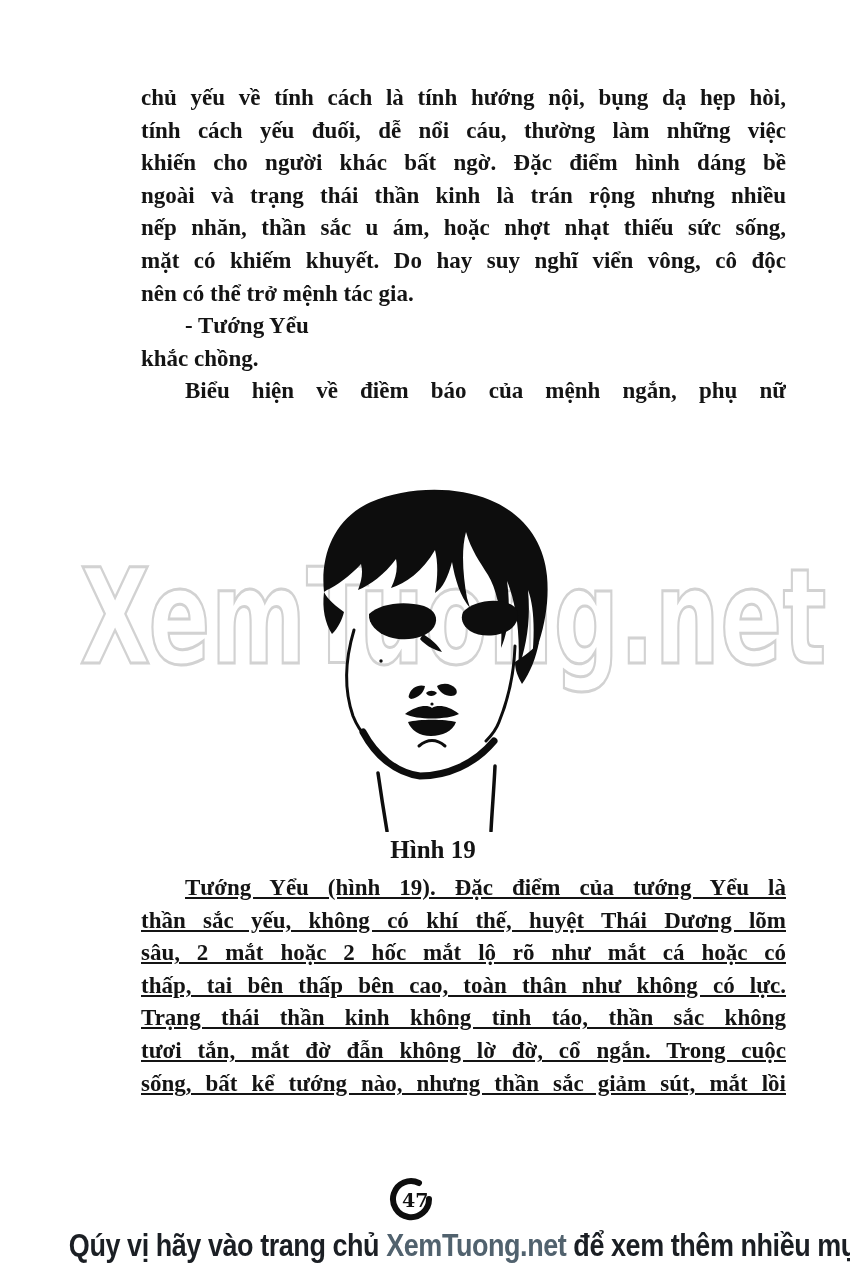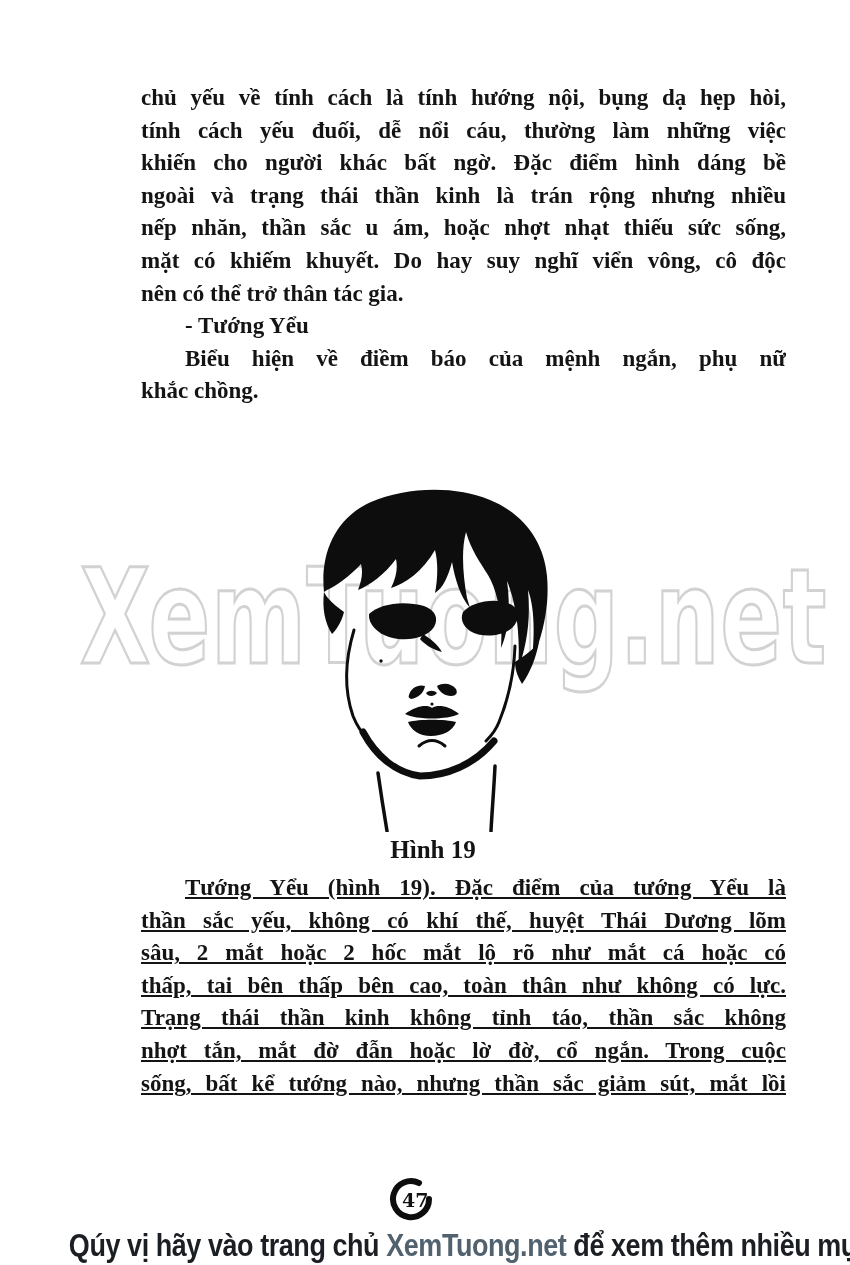--- a/index.html
+++ b/index.html
@@ -124,28 +124,28 @@
   <div class="watermark">XemTuong.net</div>
 
   <div class="textblock tb1">
     <div class="para">
         <div class="line">chủ yếu về tính cách là tính hướng nội, bụng dạ hẹp hòi,</div>
         <div class="line">tính cách yếu đuối, dễ nổi cáu, thường làm những việc</div>
         <div class="line">khiến cho người khác bất ngờ. Đặc điểm hình dáng bề</div>
         <div class="line">ngoài và trạng thái thần kinh là trán rộng nhưng nhiều</div>
         <div class="line">nếp nhăn, thần sắc u ám, hoặc nhợt nhạt thiếu sức sống,</div>
         <div class="line">mặt có khiếm khuyết. Do hay suy nghĩ viển vông, cô độc</div>
-        <div class="line last">nên có thể trở thân tác gia.</div>
+        <div class="line last">nên có thể trở mệnh tác gia.</div>
       </div>
     <div class="para">
         <div class="line indent last">- Tướng Yểu</div>
       </div>
     <div class="para">
+        <div class="line last">khắc chồng.</div>
         <div class="line indent">Biểu hiện về điềm báo của mệnh ngắn, phụ nữ</div>
-        <div class="line last">khắc chồng.</div>
       </div>
   </div>
 
   <div class="figure-wrap">
     <svg width="300" height="350" viewBox="0 0 300 350" aria-hidden="true">
 
       <path class="ink" d="M47 110 C43 72 58 36 94 20 C128 5 178 3 213 18 C247 32 267 60 270 94 C272 116 269 138 262 160 L255 178 C258 148 257 124 251 108 C254 140 249 166 241 188 C244 150 238 118 230 99 C234 128 231 150 224 166 C226 134 220 108 211 93 C203 80 194 68 189 50 C184 68 186 94 190 116 L193 126 C183 114 178 97 175 80 C171 95 166 106 158 111 C161 95 161 80 158 68 C146 89 128 102 114 106 C119 96 121 87 119 77 C107 93 93 103 81 108 C85 98 86 90 84 82 C73 94 59 104 50 108 Z"></path>
 
       <path class="ink" d="M47 110 C45 127 48 141 55 152 C61 146 65 138 67 130 C59 124 51 118 47 110 Z"></path>
 
@@ -179,21 +179,21 @@
 
   <div class="caption">Hình 19</div>
 
   <div class="textblock tb2">
     <div class="para">
         <div class="line indent">Tướng Yểu (hình 19). Đặc điểm của tướng Yểu là</div>
         <div class="line">thần sắc yếu, không có khí thế, huyệt Thái Dương lõm</div>
         <div class="line">sâu, 2 mắt hoặc 2 hốc mắt lộ rõ như mắt cá hoặc có</div>
         <div class="line">thấp, tai bên thấp bên cao, toàn thân như không có lực.</div>
         <div class="line">Trạng thái thần kinh không tỉnh táo, thần sắc không</div>
-        <div class="line">nhợt tắn, mắt đờ đẫn hoặc lờ đờ, cổ ngắn. Trong cuộc</div>
+        <div class="line">tươi tắn, mắt đờ đẫn không lờ đờ, cổ ngắn. Trong cuộc</div>
         <div class="line">sống, bất kể tướng nào, nhưng thần sắc giảm sút, mắt lồi</div>
       </div>
   </div>
 
   <svg class="pagenum" viewBox="0 0 48 44">
     <path d="M31 5 A18 18 0 1 0 41 21" fill="none" stroke="#0d0d0d" stroke-width="6" stroke-linecap="round"></path>
     <text x="14" y="29">47</text>
   </svg>
 
   <div class="footer">

